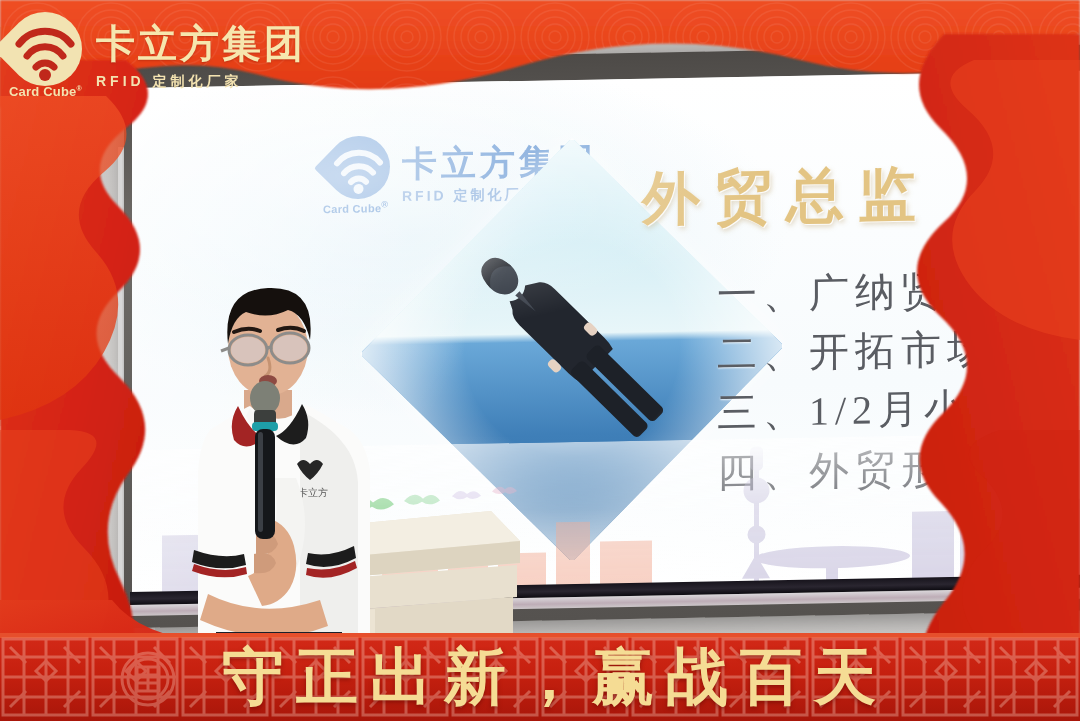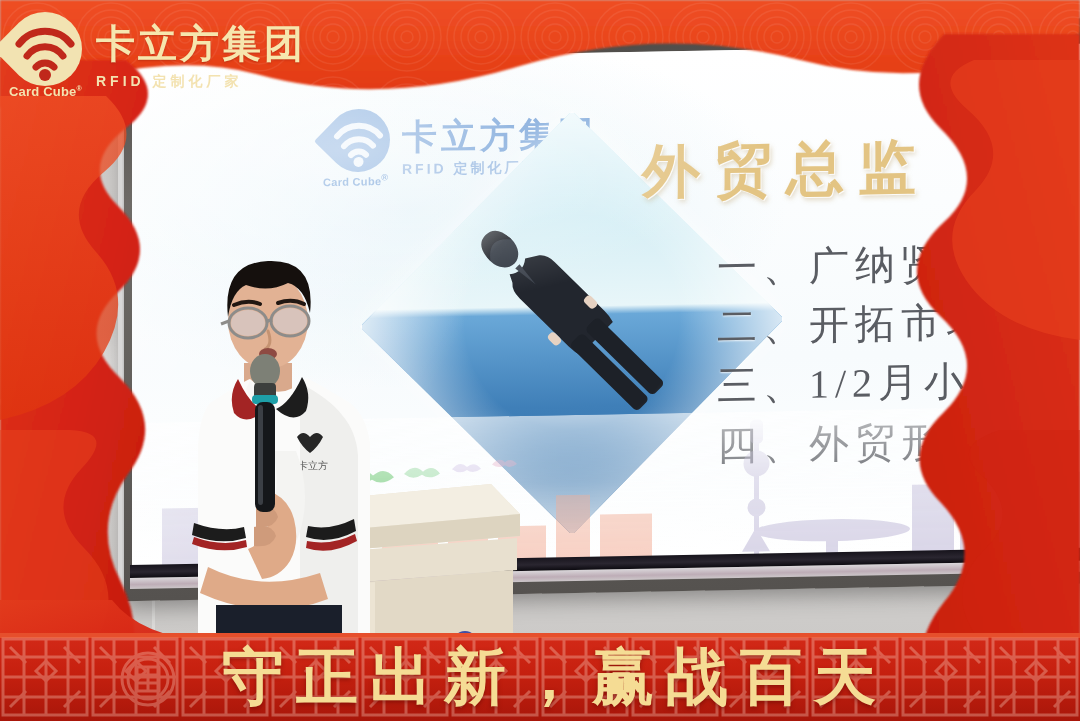--- a/index.html
+++ b/index.html
@@ -4,21 +4,21 @@
 <style>
   html,body{margin:0;padding:0;background:#000;}
   body{font-family:"Liberation Sans","DejaVu Sans",sans-serif;}
 
   #stage{
     position:relative;width:1080px;height:721px;overflow:hidden;
     background:#d8d6d4;
   }
 
   
-  .photo{position:absolute;inset:0;overflow:hidden;}
+  .photo{position:absolute;inset:0;overflow:hidden;margin-top:27px;}
 
   .wall{
     position:absolute;inset:0;
     background:
       linear-gradient(180deg,#bfbdbb 0%,#cfcdcb 25%,#d4d2d0 60%,#c9c7c5 100%);
   }
   .wall-panel-v{
     position:absolute;top:120px;left:118px;width:7px;height:520px;
     background:linear-gradient(90deg,#f2f1f0,#ffffff 50%,#e7e6e5);
     filter:blur(.6px);opacity:.95;

